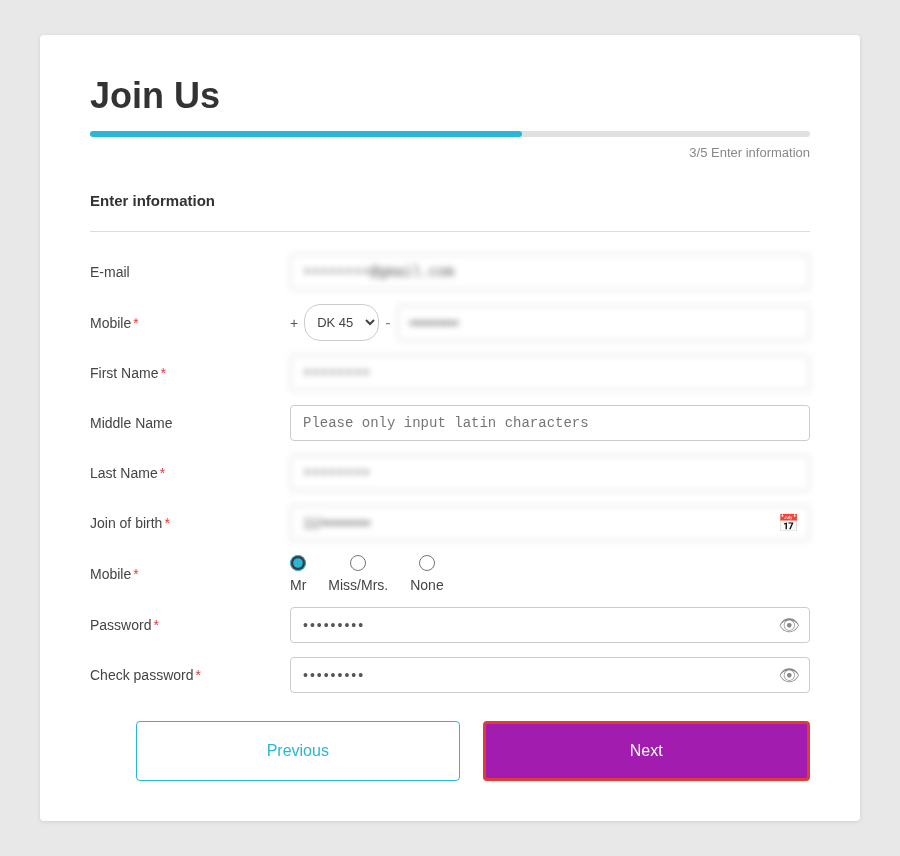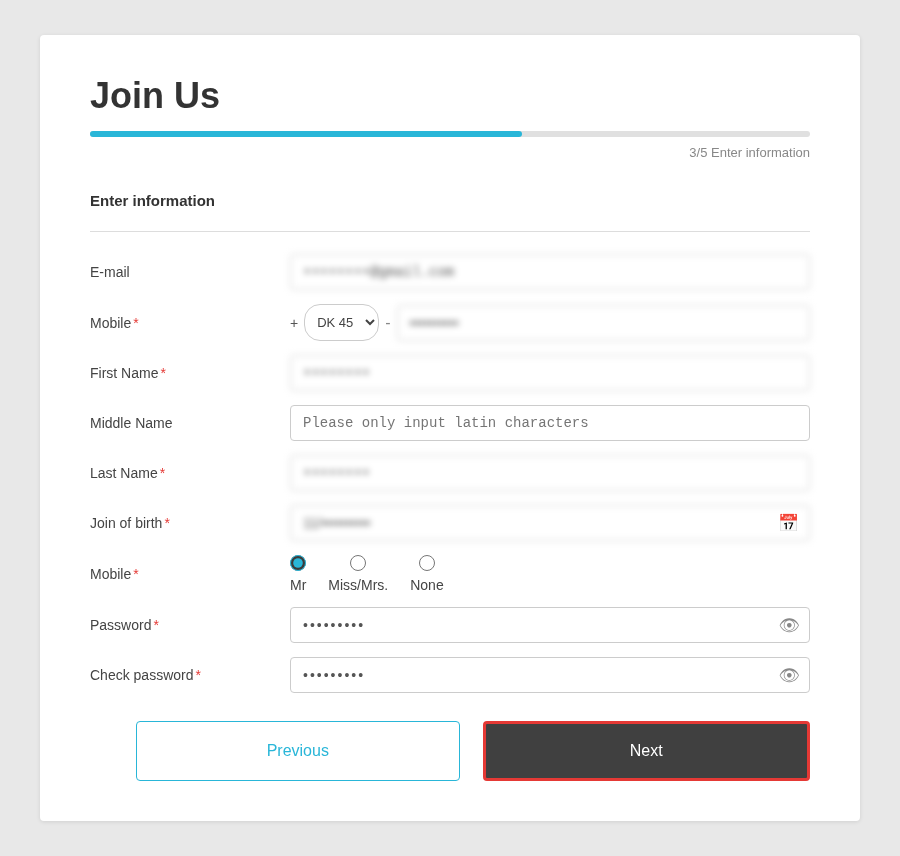--- a/index.html
+++ b/index.html
@@ -191,21 +191,21 @@
       border: 1px solid #29b6d8;
       border-radius: 4px;
       color: #29b6d8;
       font-size: 16px;
       cursor: pointer;
       font-weight: 400;
     }
     .btn-next {
       flex: 1;
       padding: 18px;
-      background: #404040;
+      background: #a21caf;
       border: 3px solid #e53935;
       border-radius: 4px;
       color: #fff;
       font-size: 16px;
       cursor: pointer;
       font-weight: 400;
     }
     .blurred {
       filter: blur(3px);
       color: #555;

